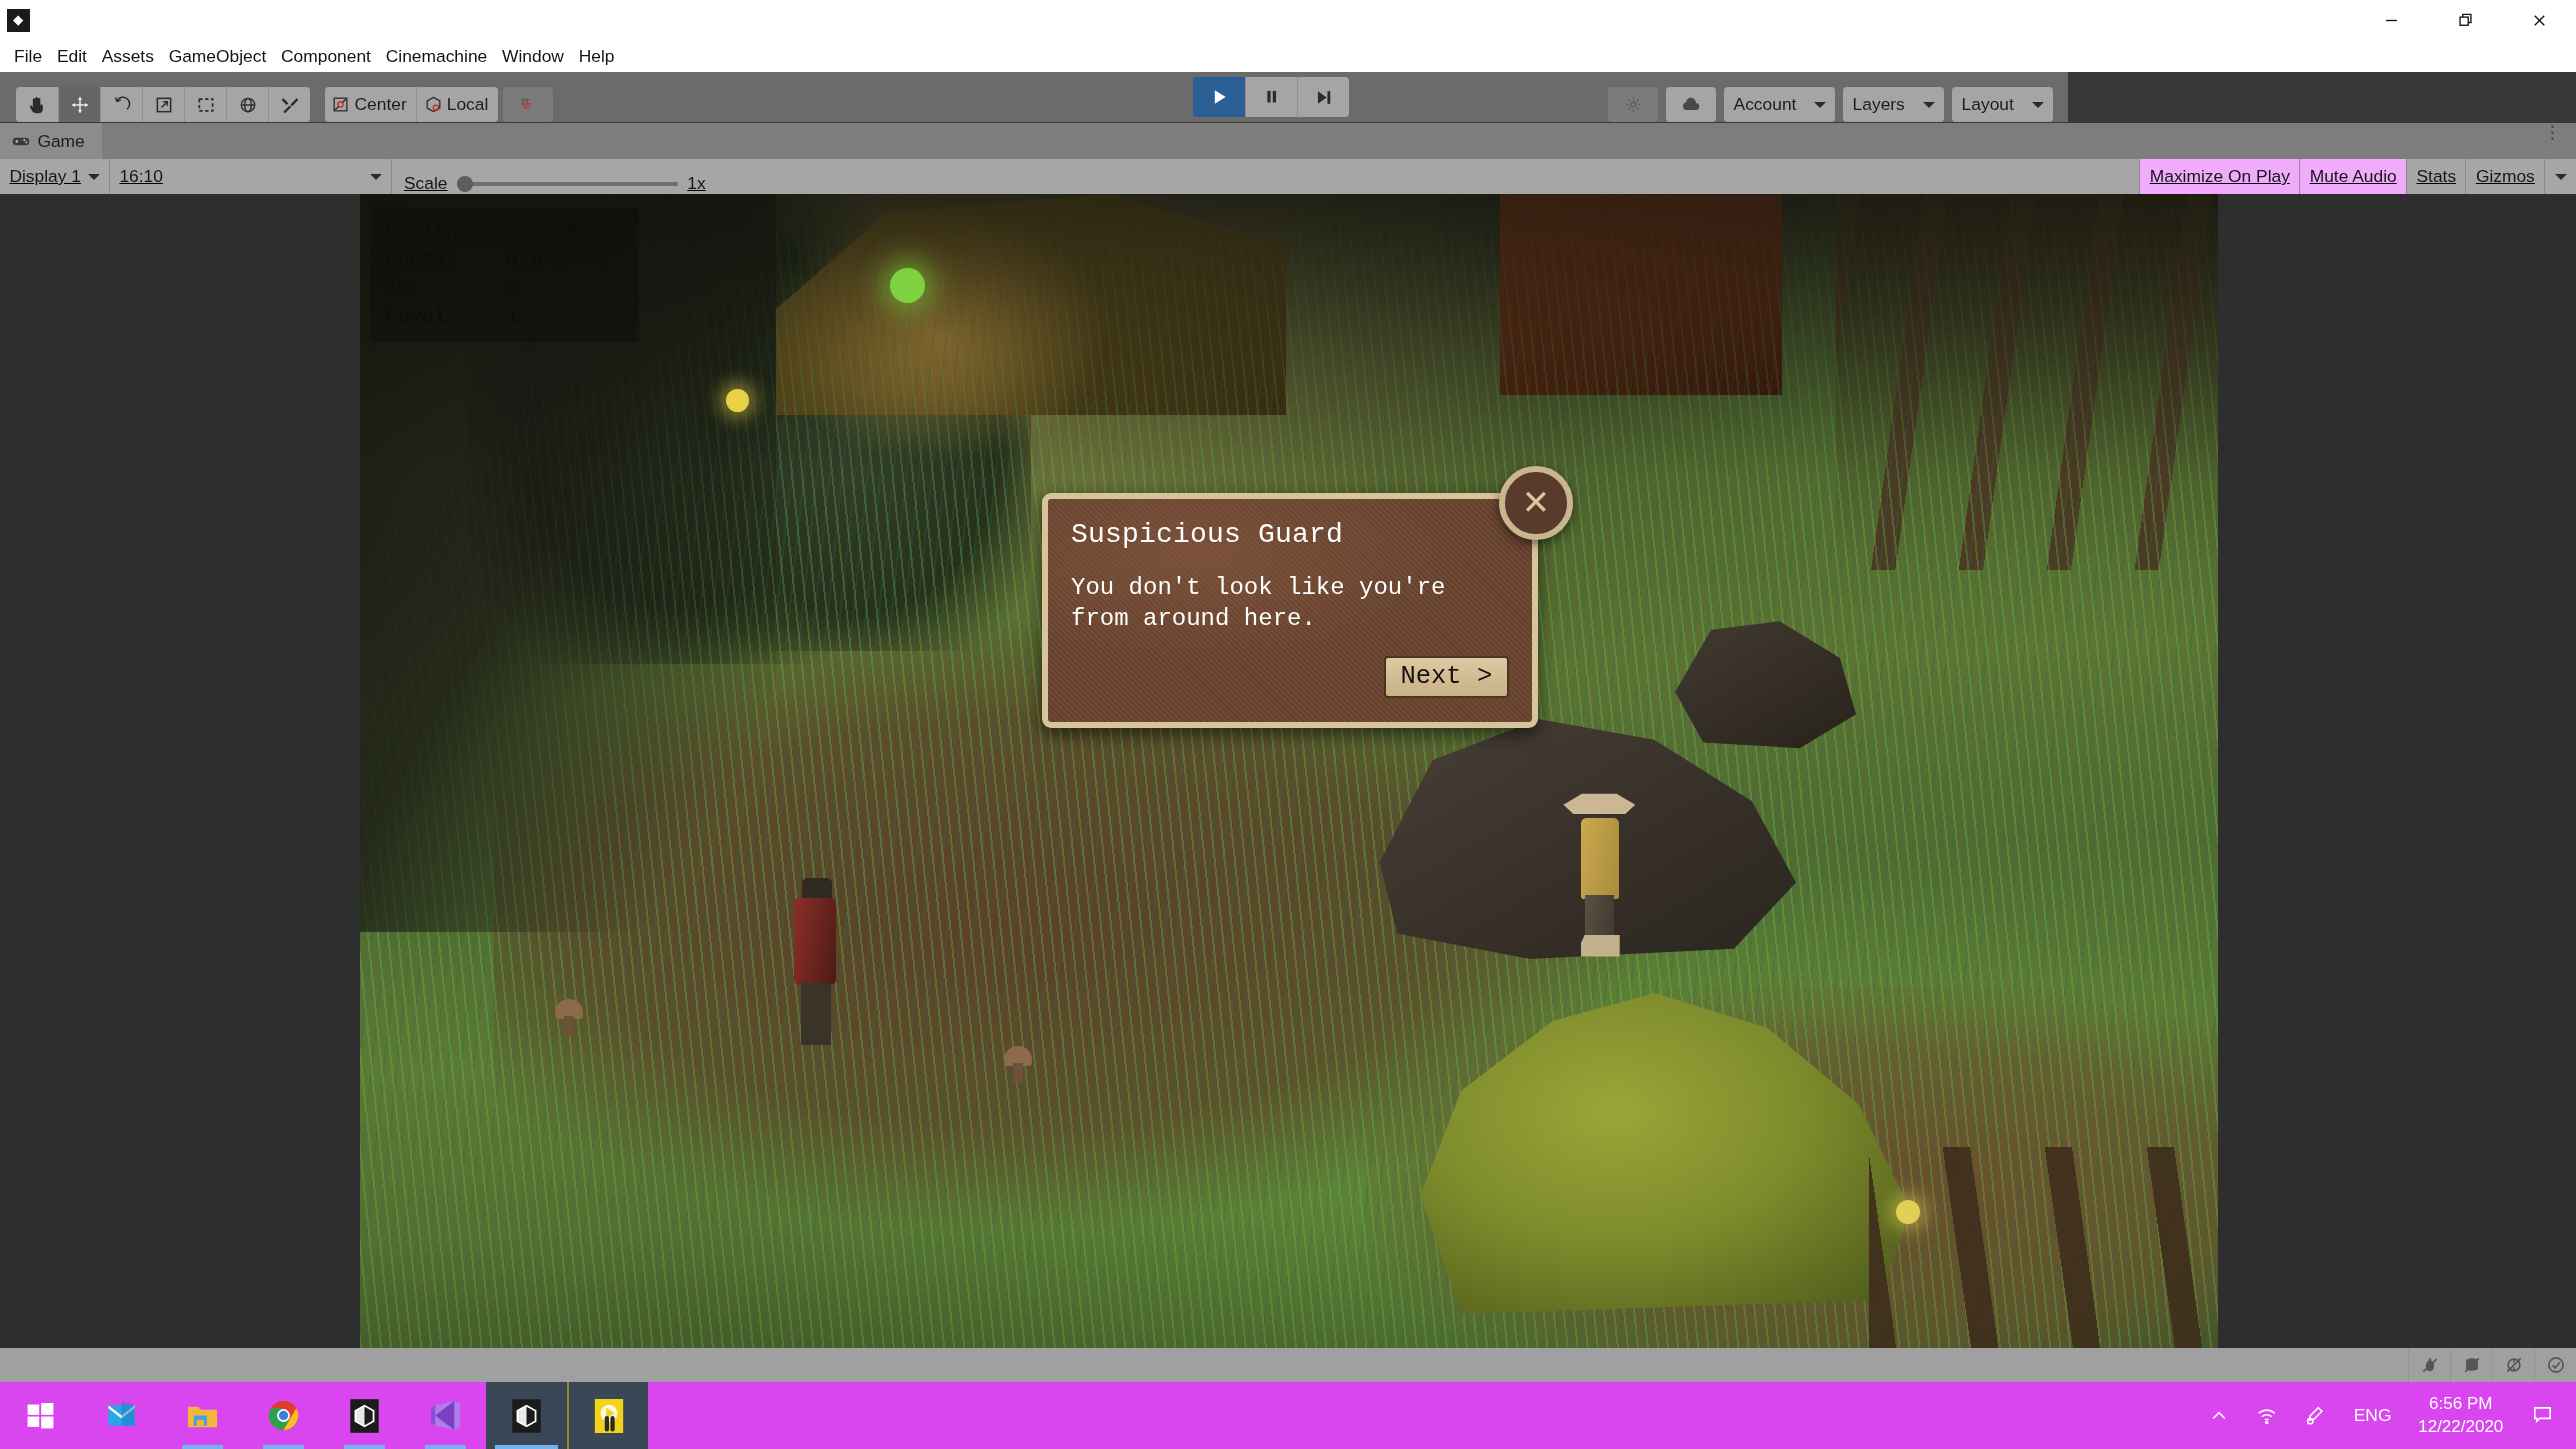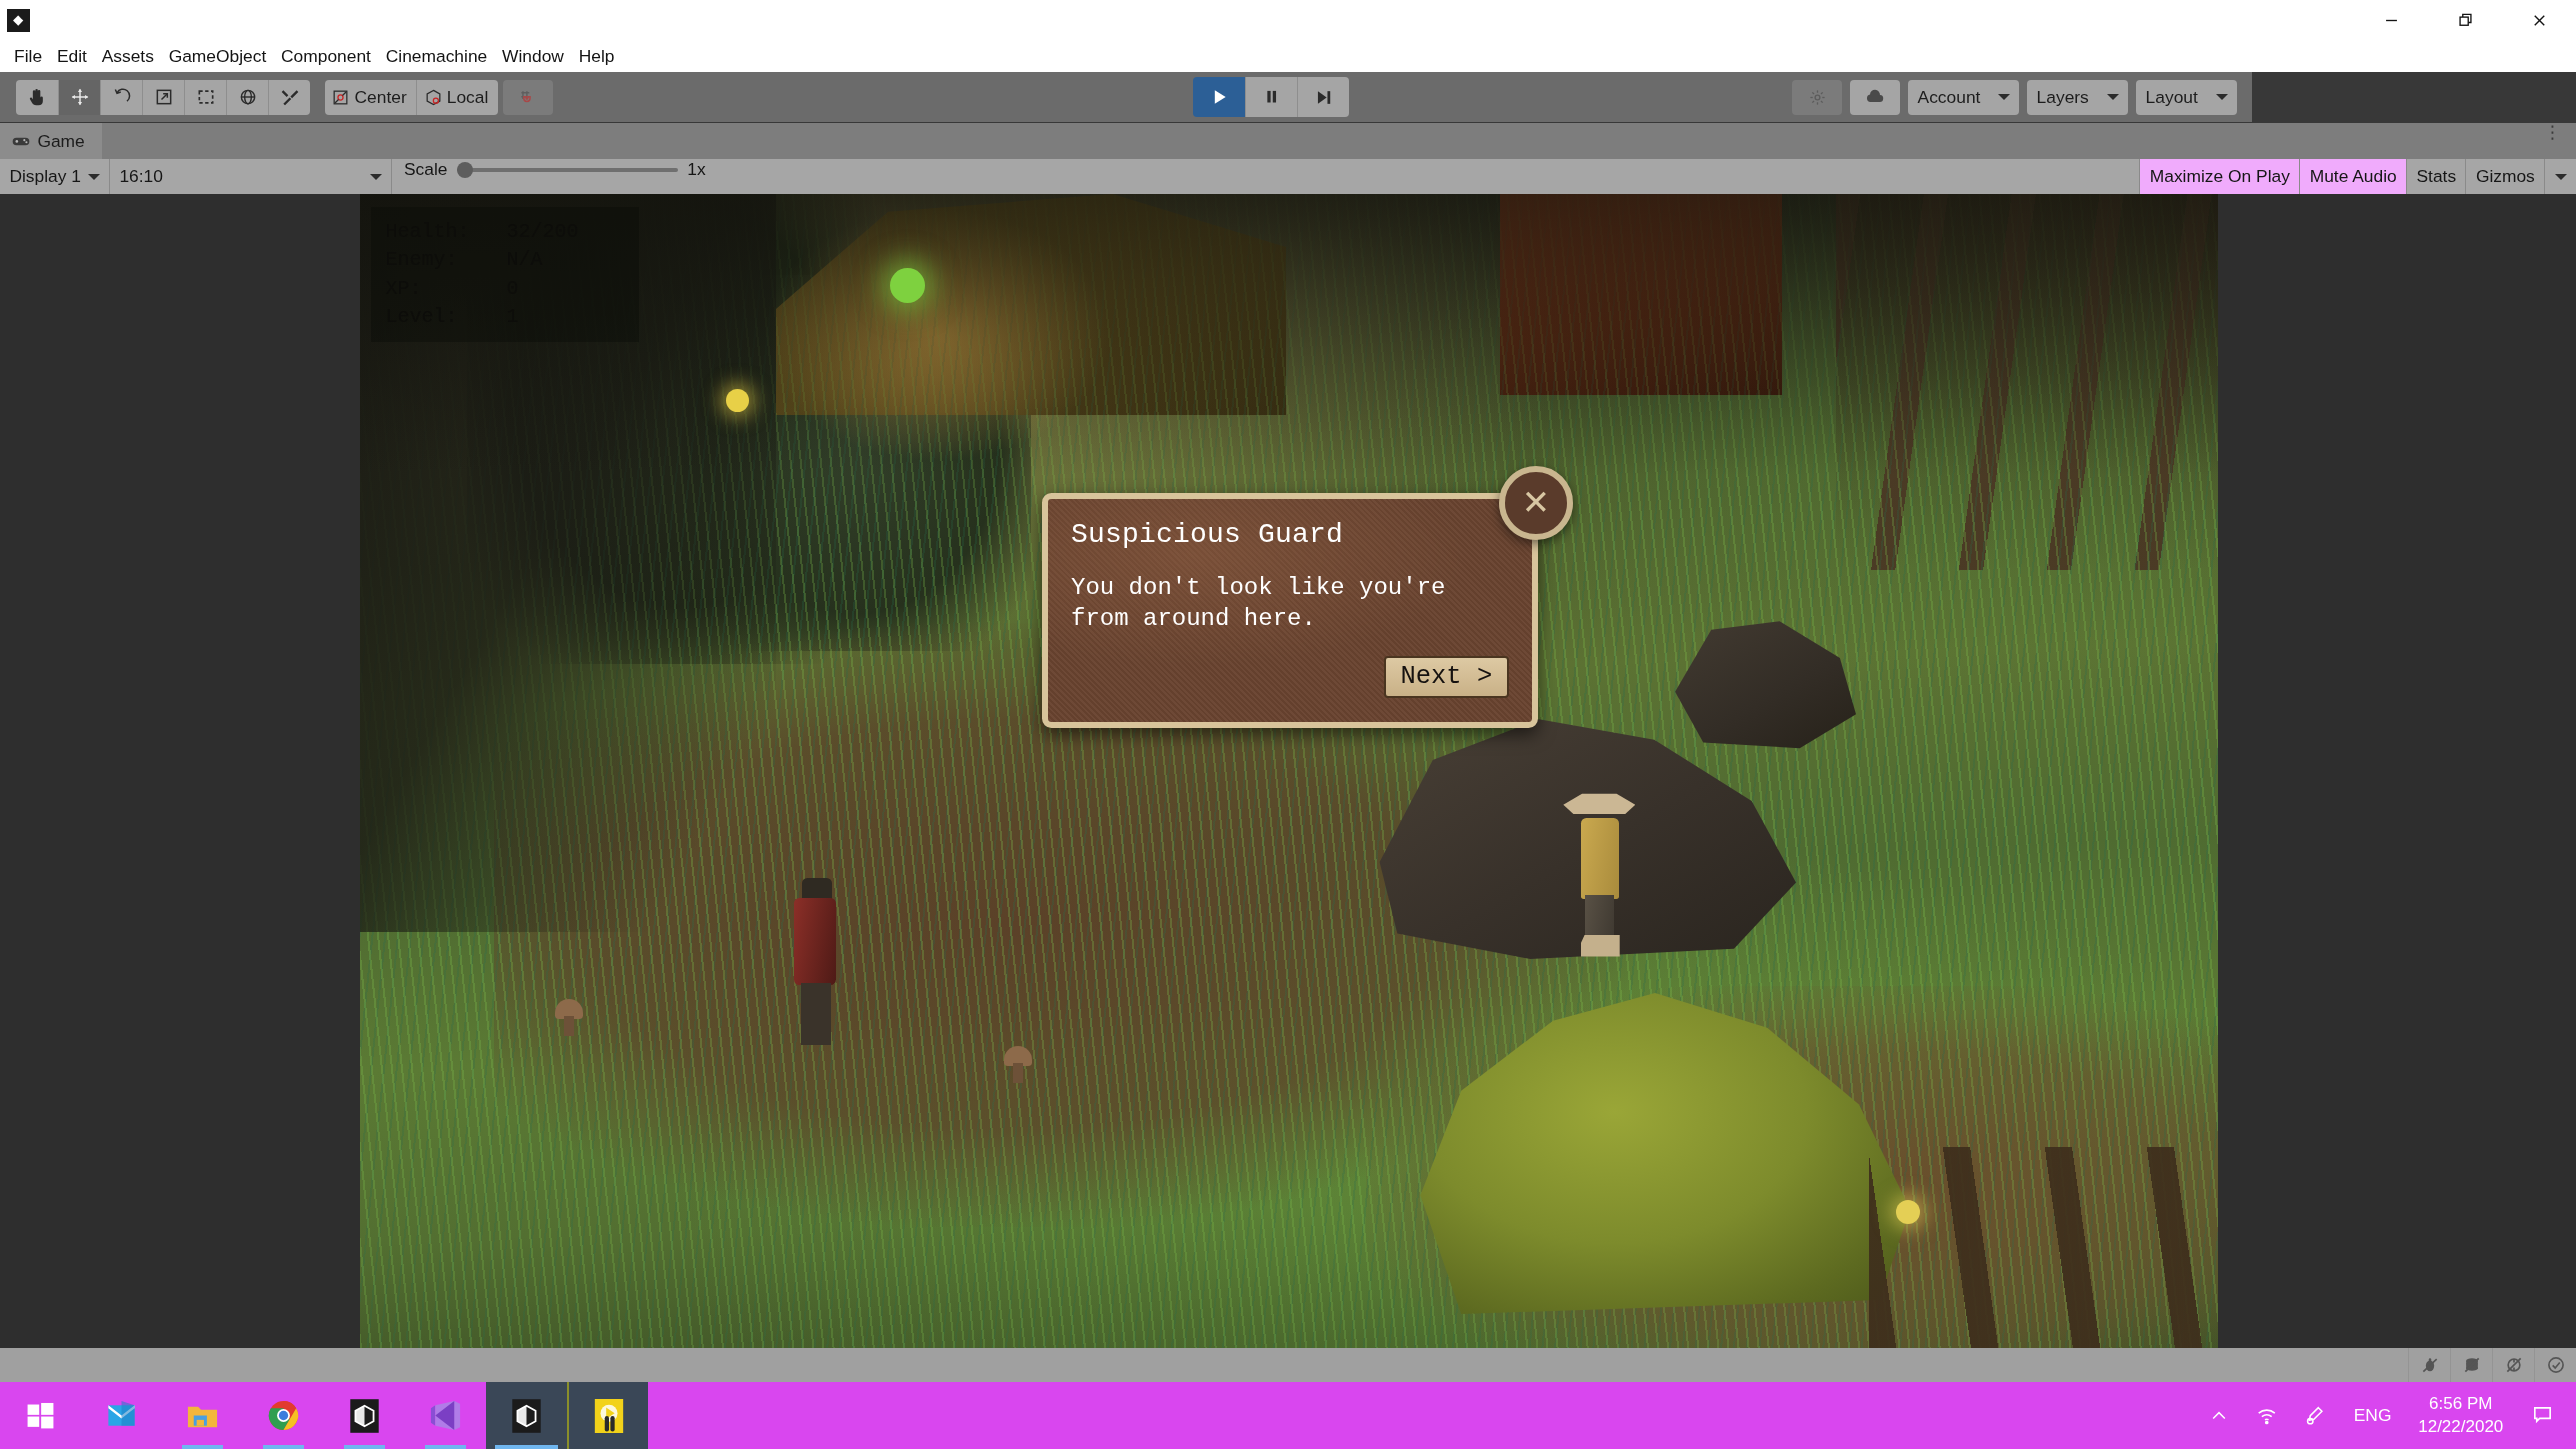--- a/index.html
+++ b/index.html
@@ -34,22 +34,22 @@
   .menubar {
     position:absolute; left:0; top:40px; width:2576px; height:32px;
     background:#ffffff; display:flex; align-items:center; padding-left:6.7px;
   }
   .menu-item {
     font-size:17.4px; color:#141414; padding:2.7px 7.4px; white-space:nowrap;
   }
 
   
   .toolbar {
-    position:absolute; left:0; top:72px; width:2252px; height:50px;
-    background:#6b6b6b; display:flex; align-items:center;
+    position:absolute; left:0; top:72px; width:2068px; height:50px;
+    background:#6b6b6b; display:flex; align-items:flex-end;
   }
   .tb-group { display:flex; align-items:center; }
   .tb-btn {
     height:35px; min-width:42px; background:#a5a5a5;
     border-left:0.7px solid #8e8e8e;
     display:flex; align-items:center; justify-content:center;
     color:#2b2b2b;
   }
   .tb-btn:first-child { border-left:none; border-radius:4px 0 0 4px; }
   .tb-btn:last-child { border-radius:0 4px 4px 0; }
@@ -97,21 +97,21 @@
     position:absolute; left:0; top:0; height:36px; background:#8c8c8c;
     display:flex; align-items:center; padding:0 17.4px 0 10.7px; gap:6.7px;
     font-size:17.4px; color:#1c1c1c;
   }
   .tab-dots { position:absolute; right:14.8px; top:5.4px; color:#3a3a3a; font-size:17.4px;
               letter-spacing:0; line-height:8px; }
 
   
   .gametb {
     position:absolute; left:0; top:159px; width:2576px; height:35px;
-    background:#a6a6a6; display:flex; align-items:flex-start;
+    background:#a6a6a6; display:flex; align-items:flex-end;text-decoration:underline;
   }
   .g-drop {
     height:35px; display:flex; align-items:center; gap:6.7px;
     padding:0 9.4px; font-size:17.4px; color:#161616;
     border-right:0.7px solid #8a8a8a;
   }
   .g-drop.wide { width:282px; justify-content:space-between; }
   .g-scale {
     display:flex; align-items:center; gap:9.4px; padding:0 12px; font-size:17.4px; color:#161616;
   }

